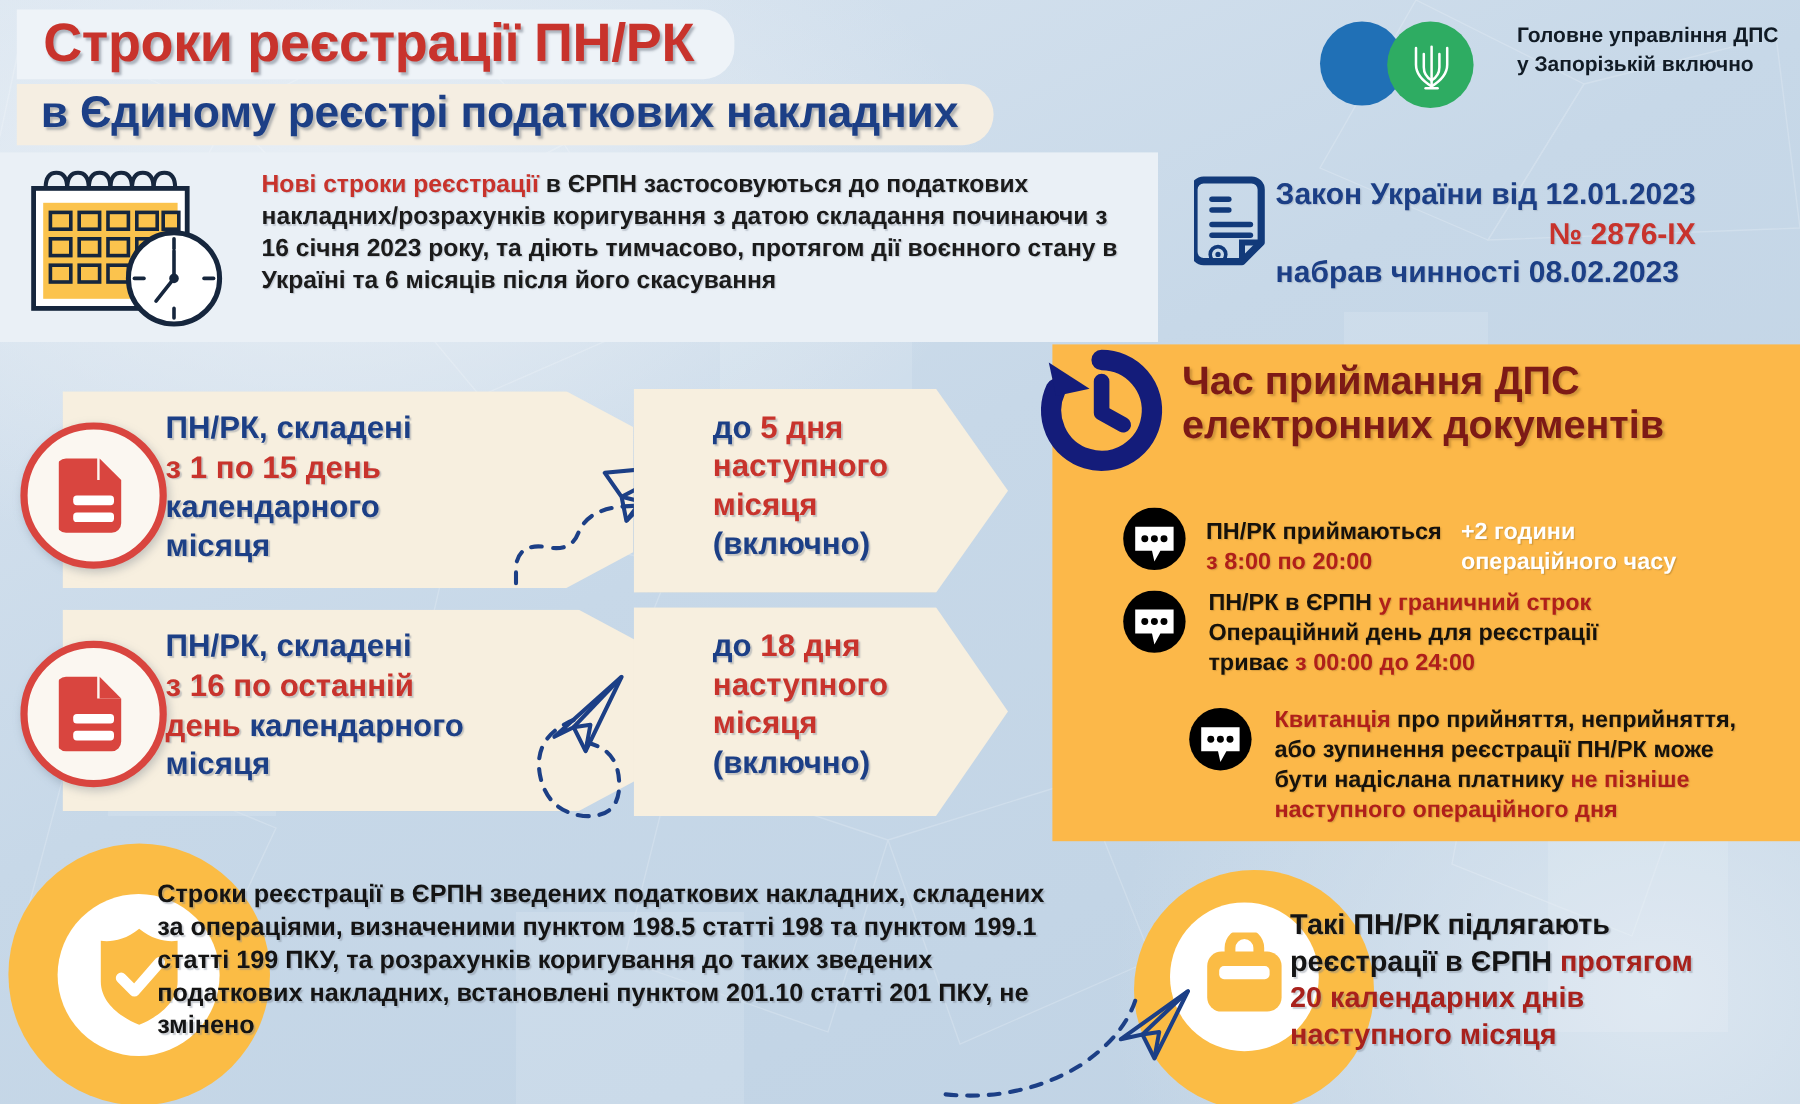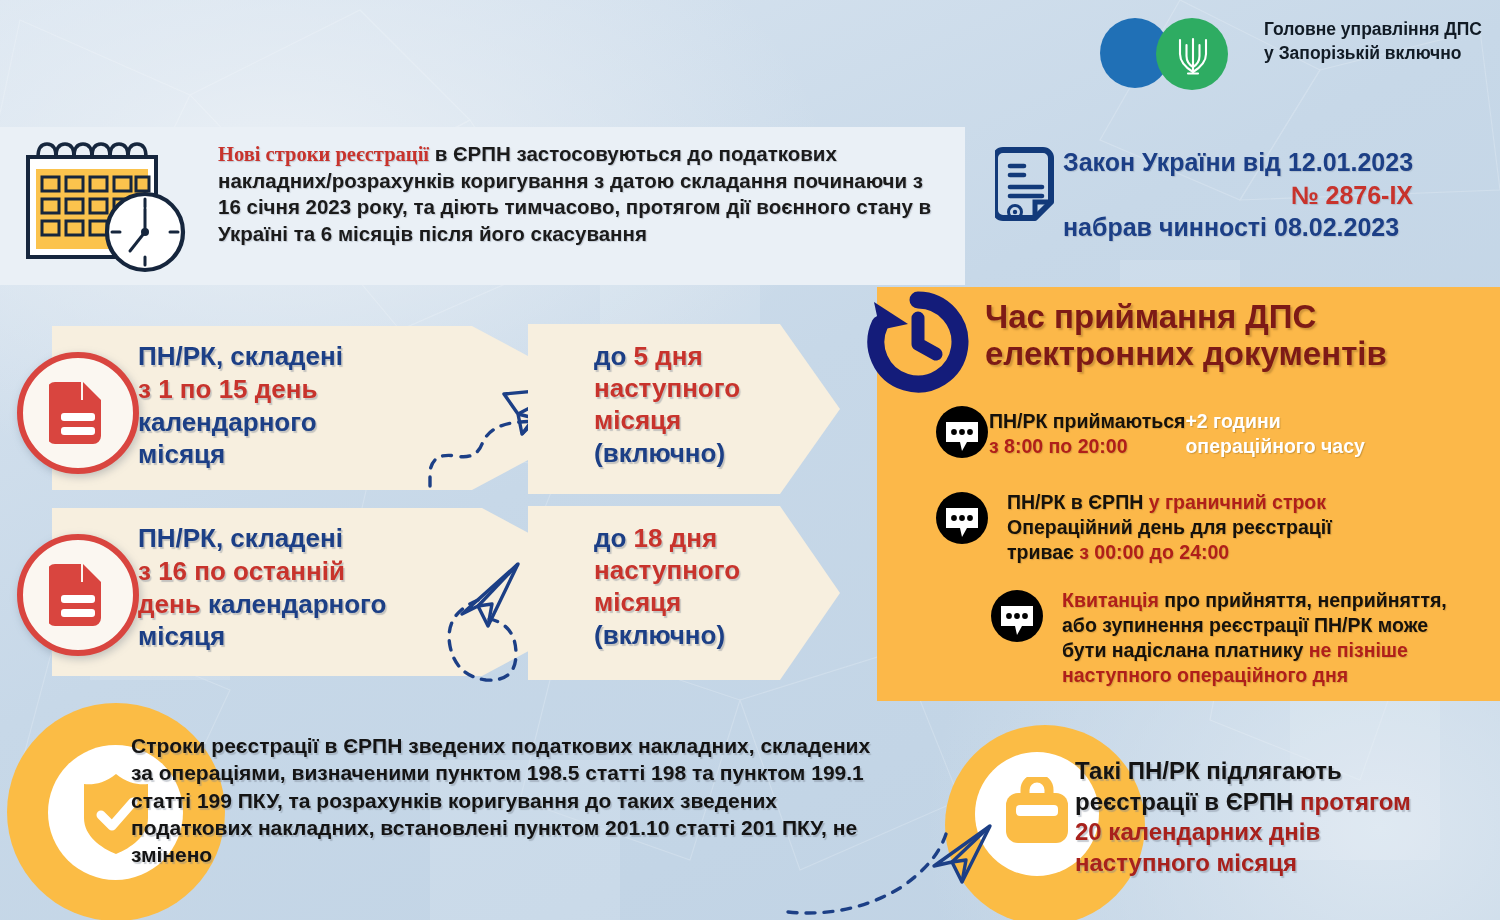--- a/index.html
+++ b/index.html
@@ -58,21 +58,21 @@
   .intro-panel{
     position:absolute;left:0;top:127px;width:965px;height:158px;
     background:#eaf0f6;
   }
   .intro-icon{position:absolute;left:12px;top:137px;width:195px;height:140px;}
   .intro-text{
     position:absolute;left:218px;top:141px;width:730px;
     font-size:20.5px;font-weight:bold;color:#1b1b1b;line-height:1.30;
     text-shadow:1px 1px 1px rgba(120,130,145,.35);
   }
-  .intro-text .hl{color:#c8332c;font-family:Liberation Serif, serif;}
+  .intro-text .hl{color:#c8332c;}
 
   
   .law{position:absolute;left:995px;top:146px;display:flex;gap:4px;align-items:flex-start;}
   .law-text{font-size:25px;font-weight:bold;color:#1c3f86;line-height:1.30;white-space:nowrap;
     text-shadow:1px 1px 1px rgba(120,130,145,.3);}
   .law-text .hl{color:#c8332c;text-align:right;}
 
   
   .rule-left{
     position:absolute;
@@ -120,21 +120,21 @@
     position:absolute;left:985px;top:298px;width:510px;
     font-size:33px;font-weight:bold;color:#7d1a16;line-height:1.13;
     text-shadow:2px 2px 2px rgba(120,80,30,.35);
   }
   .clock-ic{position:absolute;left:858px;top:288px;}
   .o-item{position:absolute;display:flex;gap:18px;align-items:flex-start;}
   .o-item .bubble{flex:none;margin-top:2px;}
   .o-text{font-size:19.5px;font-weight:bold;color:#16120c;line-height:1.28;
     text-shadow:1px 1px 1px rgba(150,110,40,.35);}
   .o-text .hl{color:#b01f1a;}
-  .o-row1{position:absolute;left:935px;top:404px;display:flex;align-items:center;}
+  .o-row1{position:absolute;left:935px;top:421px;display:flex;gap:16px;align-items:flex-end;}
   .o-row1 .plus{font-size:19.5px;font-weight:bold;color:#ffffff;line-height:1.28;white-space:nowrap;
     text-shadow:1px 1px 1px rgba(150,110,40,.45);}
   .o-item.i2{left:935px;top:490px;}
   .o-item.i3{left:990px;top:588px;}
 
   
   .bl-circle{position:absolute;left:7px;top:703px;width:218px;height:218px;border-radius:50%;background:#fbbc45;}
   .bl-icon{position:absolute;left:48px;top:745px;width:135px;height:135px;border-radius:50%;background:#ffffff;
     display:flex;align-items:center;justify-content:center;}
   .bl-text{position:absolute;left:131px;top:732px;width:750px;
@@ -174,20 +174,24 @@
     <g fill="#ffffff" opacity="0.35">
       <rect x="1120" y="260" width="120" height="180"></rect>
       <rect x="1290" y="640" width="150" height="220"></rect>
       <rect x="600" y="250" width="160" height="130"></rect>
       <rect x="90" y="560" width="140" height="120"></rect>
       <rect x="430" y="760" width="190" height="160"></rect>
     </g>
   </svg>
 
   <div class="header">
+    <div class="title-wrap">
+      <div class="title1">Строки реєстрації ПН/РК</div><br>
+      <div class="title2">в Єдиному реєстрі податкових накладних</div>
+    </div>
 
     <div class="brand">
       <div class="brand-dots">
         <div class="dot-blue"></div>
         <div class="dot-green"></div>
         <svg class="tryzub" width="34" height="44" viewBox="0 0 34 44">
           <g fill="none" stroke="#ffffff" stroke-width="2.1" stroke-linecap="round">
             <path d="M17 5 L17 38"></path>
             <path d="M4 6 L4 20 Q4 30 17 38"></path>
             <path d="M30 6 L30 20 Q30 30 17 38"></path>

